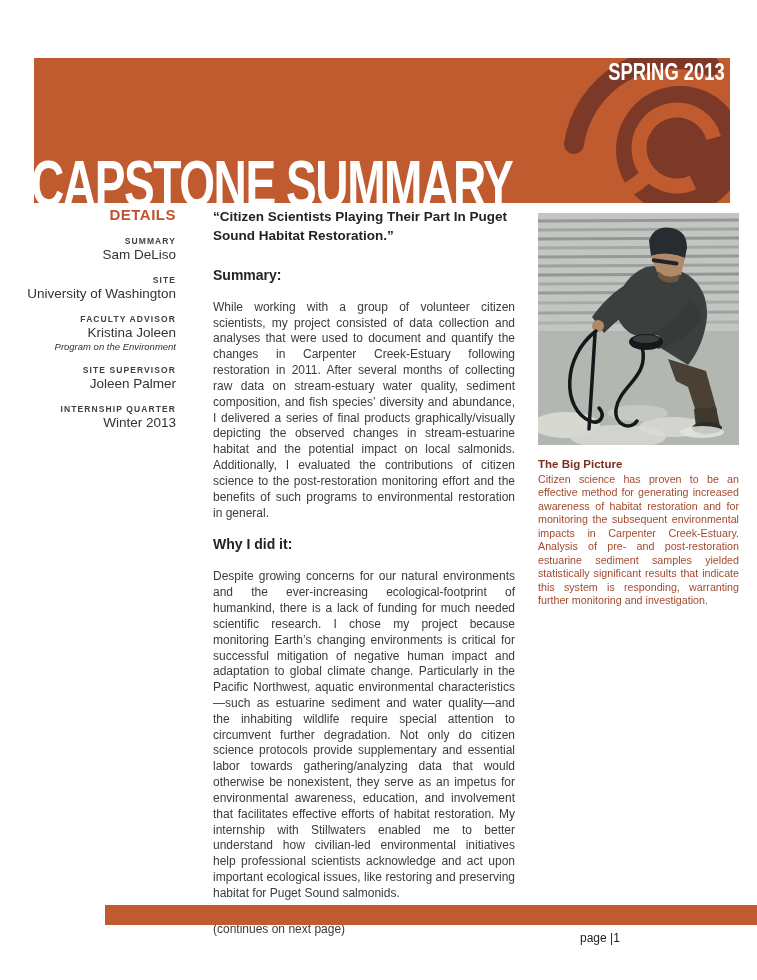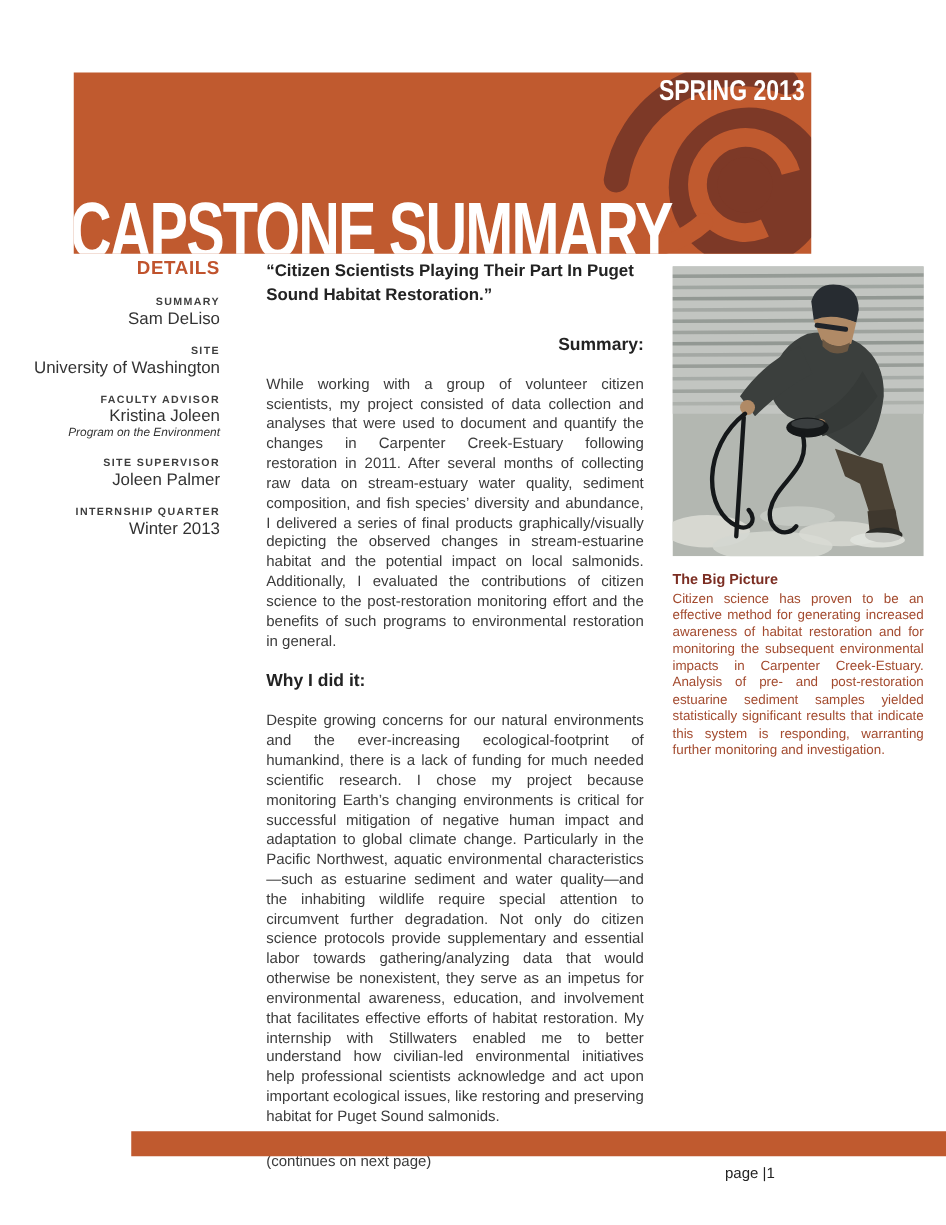--- a/index.html
+++ b/index.html
@@ -1,41 +1,41 @@
 <!DOCTYPE html>
 <html><head>
 <meta charset="utf-8">
 <style>
   * { margin:0; padding:0; box-sizing:border-box; }
   html,body { background:#ffffff; }
   body { font-family:"Liberation Sans", sans-serif; }
   .page { position:relative; width:757px; height:980px; background:#ffffff; overflow:hidden; }
 
   
-  .banner { position:absolute; left:59px; top:58px; width:590px; height:145px; background:#c05a2f; overflow:hidden; }
+  .banner { position:absolute; left:34px; top:58px; width:696px; height:145px; background:#c05a2f; overflow:hidden; }
   .issue { position:absolute; top:1px; right:5px; color:#ffffff; font-weight:bold; font-size:23px;
            letter-spacing:0px; transform:scaleX(0.80); transform-origin:right top; white-space:nowrap; z-index:3; }
   .logo-swirl { position:absolute; right:0; top:0; width:170px; height:145px; z-index:1; }
   .masthead { position:absolute; left:-3px; bottom:-13px; color:#ffffff; font-weight:bold; font-size:64px;
               line-height:1; letter-spacing:-2px; white-space:nowrap; transform:scaleX(0.72);
               transform-origin:left bottom; z-index:2; }
 
   
   .sidebar { position:absolute; left:10px; top:206px; width:166px; text-align:right; }
   .details-heading { color:#c0532d; font-weight:bold; font-size:15px; letter-spacing:0.5px; }
   .field { margin-top:13px; }
   .field-label { font-size:8.5px; font-weight:bold; color:#3f3f3f; letter-spacing:1.1px; }
   .field-value { font-size:13.5px; color:#333333; margin-top:1px; }
   .field-note { font-size:9.5px; font-style:italic; color:#333333; margin-top:1px; }
 
   
   .main { position:absolute; left:185px; top:208px; width:302px; color:#3b3b3b;margin-left:28px; }
   .article-title { font-weight:bold; font-size:13.5px; color:#232323; line-height:1.4; }
   .section-heading { font-weight:bold; font-size:14px; color:#232323; }
-  .h-summary { margin-top:21px;text-align:right; }
+  .h-summary { margin-top:21px; }
   .h-why { margin-top:15px; }
   .body-para { font-size:12px; line-height:1.32; text-align:justify; margin-top:17px; }
   .continues { font-size:12px; margin-top:20px; }
 
   
   .rightcol { position:absolute; left:538px; top:213px; width:201px; }
   .photo { display:block; width:201px; height:232px; }
   .bigpic-heading { margin-top:13px; color:#7b2d22; font-weight:bold; font-size:11.5px; }
   .bigpic-text { color:#a34a2e; font-size:10.7px; line-height:1.26; text-align:justify; margin-top:3px; }
 

